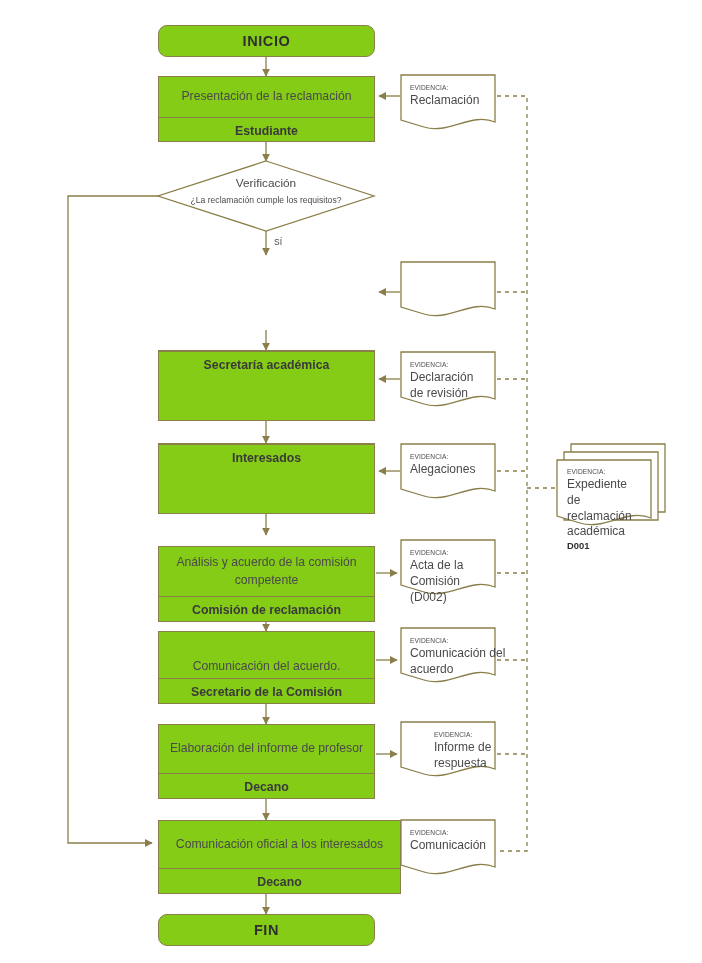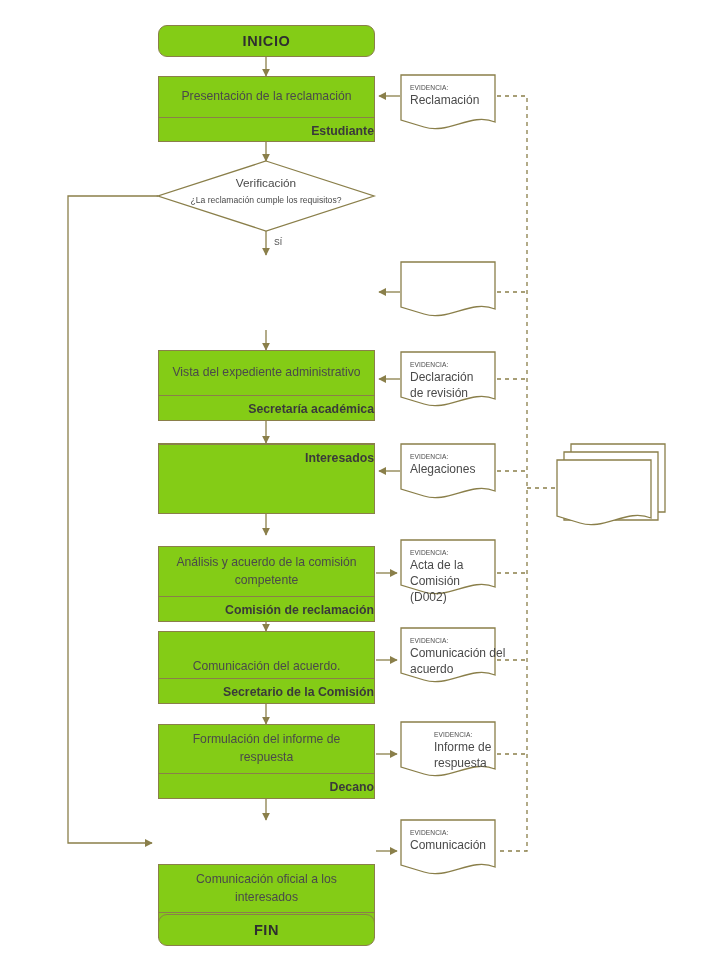--- a/index.html
+++ b/index.html
@@ -58,21 +58,21 @@
   }
   .process .top .label {
     font-size: 12.2px;
     color: #4a4a4a;
     line-height: 1.45;
   }
   .process .bottom {
     border-top: 1.3px solid #8a7f4a;
     display: flex;
     align-items: center;
-    justify-content: flex-end;
+    justify-content: center;
     text-align: center;
     box-sizing: border-box;
   }
   .process .bottom .label {
     font-size: 12.3px;
     font-weight: bold;
     color: #3a3a3a;
   }
   .decision {
     position: absolute;
@@ -208,23 +208,20 @@
   </div>
 
   <div class="decision" style="left:178px; top:176px; width:176px; height:48px;">
     <div class="dtext dtitle" style="top:0px;">Verificación</div>
     <div class="dtext dsub" style="top:18px;">¿La reclamación cumple los requisitos?</div>
   </div>
   <div class="edge-label" style="left:274px; top:237px;">SÍ</div>
 
 
   <div class="node process" style="left:158px; top:350px; width:217px; height:71px;">
-    <div class="top" style="height:44px;">
-      <span class="label">Vista del expediente administrativo</span>
-    </div>
     <div class="bottom" style="height:27px;">
       <span class="label">Secretaría académica</span>
     </div>
   </div>
 
   <div class="node process" style="left:158px; top:443px; width:217px; height:71px;">
     <div class="bottom" style="height:27px;">
       <span class="label">Interesados</span>
     </div>
   </div>
@@ -242,28 +239,28 @@
     <div class="top" style="height:46px;align-items:flex-end;">
       <span class="label">Comunicación del acuerdo.</span>
     </div>
     <div class="bottom" style="height:27px;">
       <span class="label">Secretario de la Comisión</span>
     </div>
   </div>
 
   <div class="node process" style="left:158px; top:724px; width:217px; height:75px;">
     <div class="top" style="height:48px;">
-      <span class="label">Formulación del informe de respuesta</span>
+      <span class="label">Elaboración del informe de profesor</span>
     </div>
     <div class="bottom" style="height:27px;">
       <span class="label">Decano</span>
     </div>
   </div>
 
-  <div class="node process" style="left:158px; top:864px; width:217px; height:74px;">
+  <div class="node process" style="left:158px; top:820px; width:243px; height:74px;">
     <div class="top" style="height:47px;">
       <span class="label">Comunicación oficial a los interesados</span>
     </div>
     <div class="bottom" style="height:27px;">
       <span class="label">Decano</span>
     </div>
   </div>
 
   <div class="node terminator" style="left:158px; top:914px; width:217px; height:32px;">
     <span class="label">FIN</span>
@@ -312,14 +309,21 @@
     </div>
   </div>
 
   <div class="doc" style="left:401px; top:820px; width:94px; height:52px;">
     <div class="dcontent">
       <div class="dhead">EVIDENCIA:</div>
       <div class="dbody">Comunicación</div>
     </div>
   </div>
 
+  <div class="doc" style="left:557px; top:460px; width:94px; height:60px;">
+    <div class="dcontent" style="left:10px; top:8px; right:10px;">
+      <div class="dhead">EVIDENCIA:</div>
+      <div class="dbody">Expediente de reclamación académica</div>
+      <div class="dcode">D001</div>
+    </div>
+  </div>
 
 </div>
 
 </body></html>

